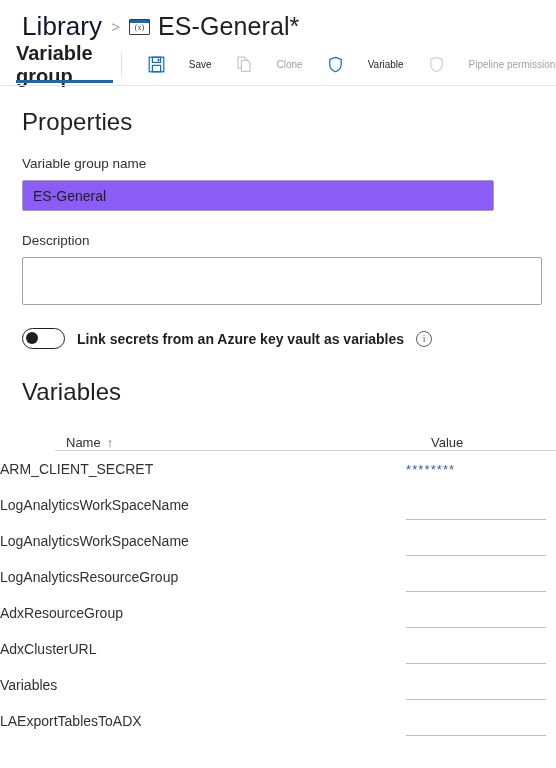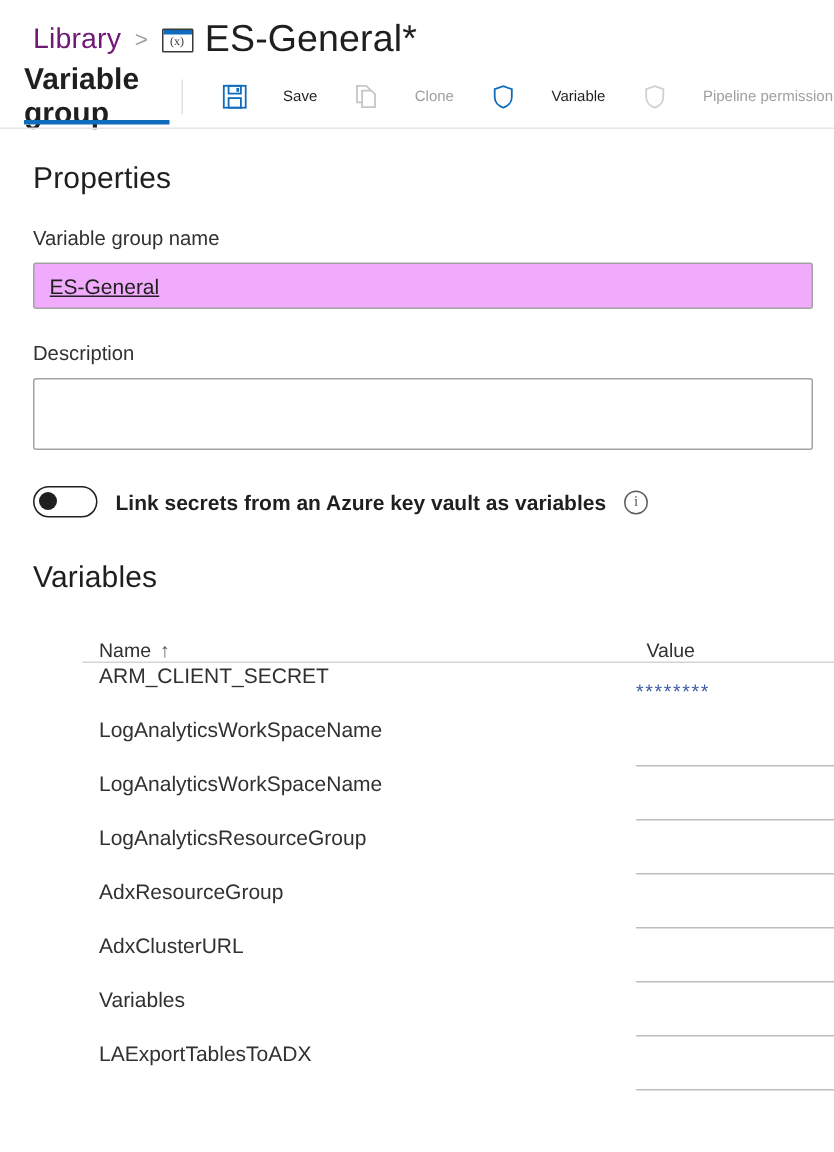--- a/index.html
+++ b/index.html
@@ -14,22 +14,22 @@
   .page { position: relative; width: 556px; height: 768px; }
 
   
   .breadcrumb {
     display: flex; align-items: center;
     padding: 9px 0 0 22px;
     height: 44px;
     gap: 8px;
   }
   .crumb-link {
-    font-size: 19px;
-    color: #701a75;
+    font-size: 26px;
+    color: #0f172a;
     letter-spacing: .1px;
     cursor: pointer;
   }
   .crumb-sep {
     font-size: 15px;
     color: #a19f9d;
     font-weight: 300;
     padding: 0 1px;
   }
   .vg-icon {
@@ -104,41 +104,40 @@
   .tb-btn svg { flex: none; display: block; }
   .toolbar-divider {
     position: absolute;
     left: 0; right: 0; top: 85px;
     height: 1px;
     background: #e8e6e4;
   }
 
   
   .section-title {
-    font-size: 20px;
+    font-size: 24px;
     font-weight: normal;
     color: #201f1e;
     letter-spacing: .1px;
   }
   .field-label {
     font-size: 13.5px;
     color: #323130;
   }
   .text-input {
-    width: 520px;
+    width: 472px;
     height: 31px;
     border: 1px solid #a5a3a1;
     border-radius: 2px;
     font-size: 14px;
     color: #201f1e;
     padding: 0 10px;
     font-family: "Liberation Sans", sans-serif;
-    background: #f0abfc;
+    background: #8b5cf6;
     outline: none;
-    text-decoration: underline;
   }
   .text-area {
     width: 520px;
     height: 48px;
     border: 1px solid #a5a3a1;
     border-radius: 2px;
     font-size: 14px;
     color: #201f1e;
     padding: 6px 10px;
     font-family: "Liberation Sans", sans-serif;
@@ -204,23 +203,23 @@
     color: #605e5c;
     margin-left: 6px;
   }
   .head-rule {
     margin-left: 55px;
     height: 1px;
     background: #d6d4d2;
   }
   .var-row {
     display: flex;
-    align-items: flex-start;
+    align-items: center;
     height: 36px;
-    padding-left: 66px;
+    gap: 48px;
   }
   .cell-name {
     width: 358px;
     font-size: 14px;
     color: #323130;
     white-space: nowrap;
   }
   .cell-value {
     flex: 1;
     position: relative;

